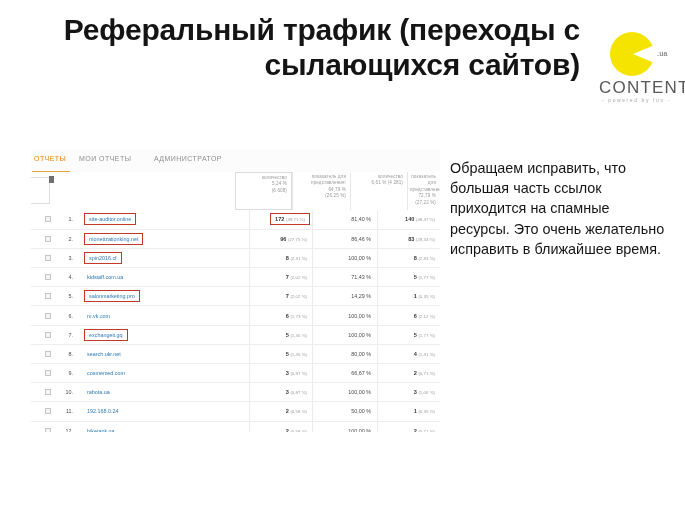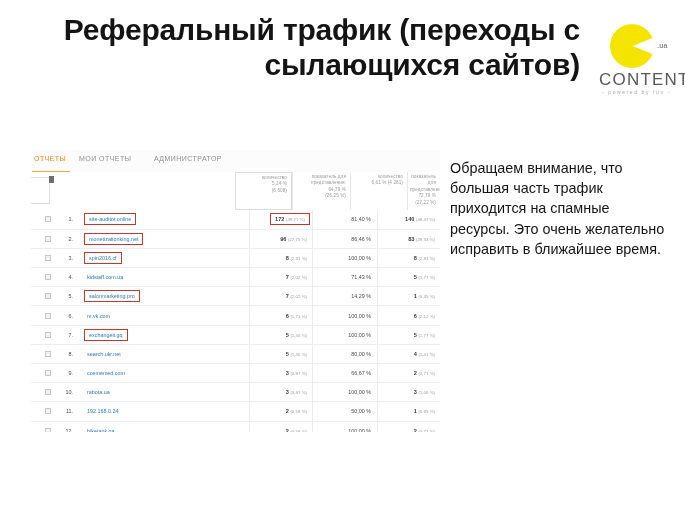--- a/index.html
+++ b/index.html
@@ -27,21 +27,21 @@
     font-size: 30px;
     line-height: 35px;
     color: #141414;
     letter-spacing: -0.2px;
   }
 
   
   .logo {
     position: absolute;
     left: 598px;
-    top: 22px;
+    top: 30px;
     width: 84px;
     height: 80px;
   }
   .logo-pac {
     position: absolute;
     left: 12px;
     top: 2px;
     width: 44px;
     height: 44px;
     background: #f5e400;
@@ -427,13 +427,13 @@
           <td class="col-m1 m1cell"><span class="boxwrap"><span class="mval">2</span> <span class="mpct">(0,58 %)</span></span></td>
           <td class="col-m2">100,00 %</td>
           <td class="col-m3"><span class="mval">2</span> <span class="mpct">(0,71 %)</span></td>
         </tr>
       </tbody>
   </table>
 
   <div class="ga-fade"></div>
 </div>
 
-<div class="note">Обращаем внимание, что большая часть трафик приходится на спамные ресурсы. Это очень желательно исправить в ближайшее время.</div>
+<div class="note">Обращаем исправить, что большая часть ссылок приходится на спамные ресурсы. Это очень желательно исправить в ближайшее время.</div>
 
 </body></html>

